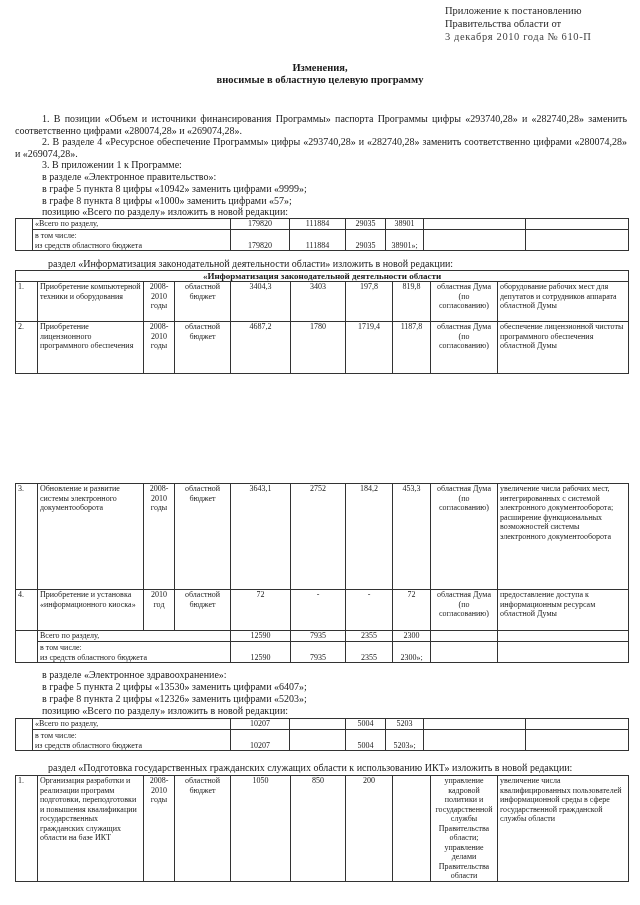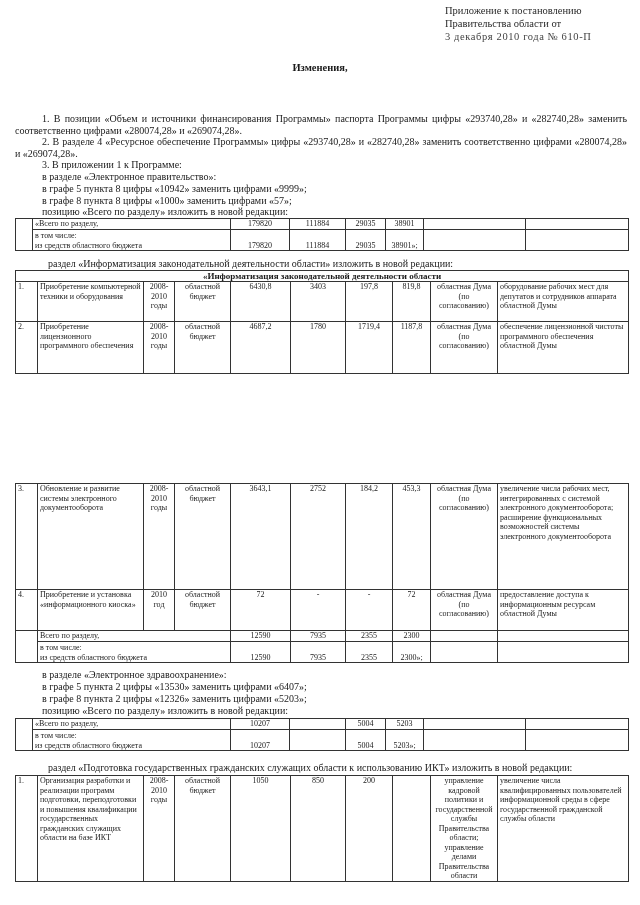--- a/index.html
+++ b/index.html
@@ -22,20 +22,21 @@
 <body>
 
 <div class="abs appendix">
   <div>Приложение к постановлению</div>
   <div>Правительства области от</div>
   <div class="date">3 декабря 2010 года № 610-П</div>
 </div>
 
 <div class="abs title">
   <div>Изменения,</div>
+  <div>вносимые в областную целевую программу</div>
 </div>
 
 <div class="abs para" style="top:113px;"><span class="ind"></span><span>1. В позиции «Объем и источники финансирования Программы» паспорта Программы цифры «293740,28» и «282740,28» заменить соответственно цифрами «280074,28» и «269074,28».</span></div>
 <div class="abs para" style="top:136px;"><span class="ind"></span><span>2. В разделе 4 «Ресурсное обеспечение Программы» цифры «293740,28» и «282740,28» заменить соответственно цифрами «280074,28» и «269074,28».</span></div>
 <div class="abs line" style="top:159px;">3. В приложении 1 к Программе:</div>
 <div class="abs line" style="top:171px;">в разделе «Электронное правительство»:</div>
 <div class="abs line" style="top:183px;">в графе 5 пункта 8 цифры «10942» заменить цифрами «9999»;</div>
 <div class="abs line" style="top:195px;">в графе 8 пункта 8 цифры «1000» заменить цифрами «57»;</div>
 <div class="abs line" style="top:206px;">позицию «Всего по разделу» изложить в новой редакции:</div>
 
@@ -93,21 +94,21 @@
     </colgroup>
   <tbody>
       <tr style="height:10px">
     <td colspan="10" class="hdr">«Информатизация законодательной деятельности области</td>
   </tr>
   <tr style="height:40px">
     <td>1.</td>
     <td>Приобретение компьютерной техники и оборудования</td>
     <td class="c">2008-2010 годы</td>
     <td class="c">областной бюджет</td>
-    <td class="c">6430,8</td>
+    <td class="c">3404,3</td>
     <td class="c">3403</td>
     <td class="c">197,8</td>
     <td class="c">819,8</td>
     <td class="c">областная Дума (по согласованию)</td>
     <td>оборудование рабочих мест для депутатов и сотрудников аппарата областной Думы</td>
   </tr>
   <tr style="height:52px">
     <td>2.</td>
     <td>Приобретение лицензионного программного обеспечения</td>
     <td class="c">2008-2010 годы</td>

